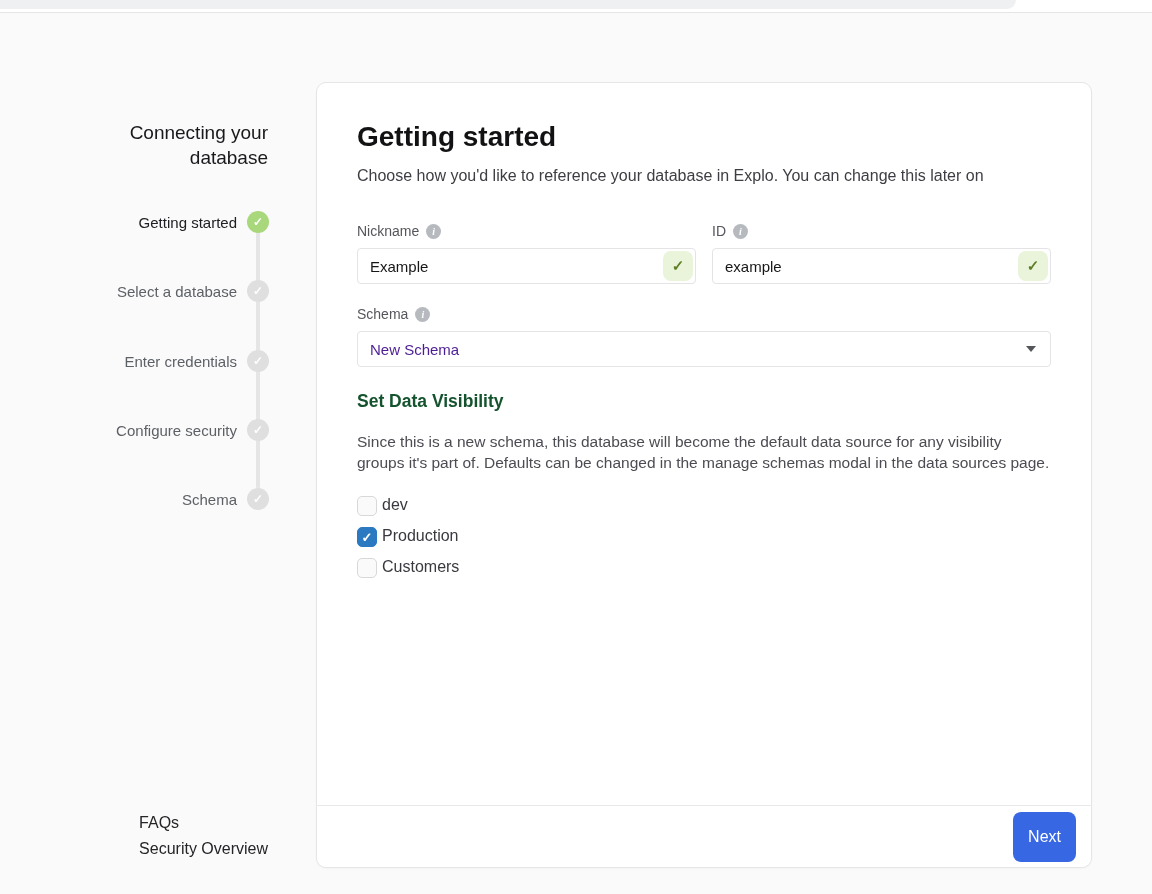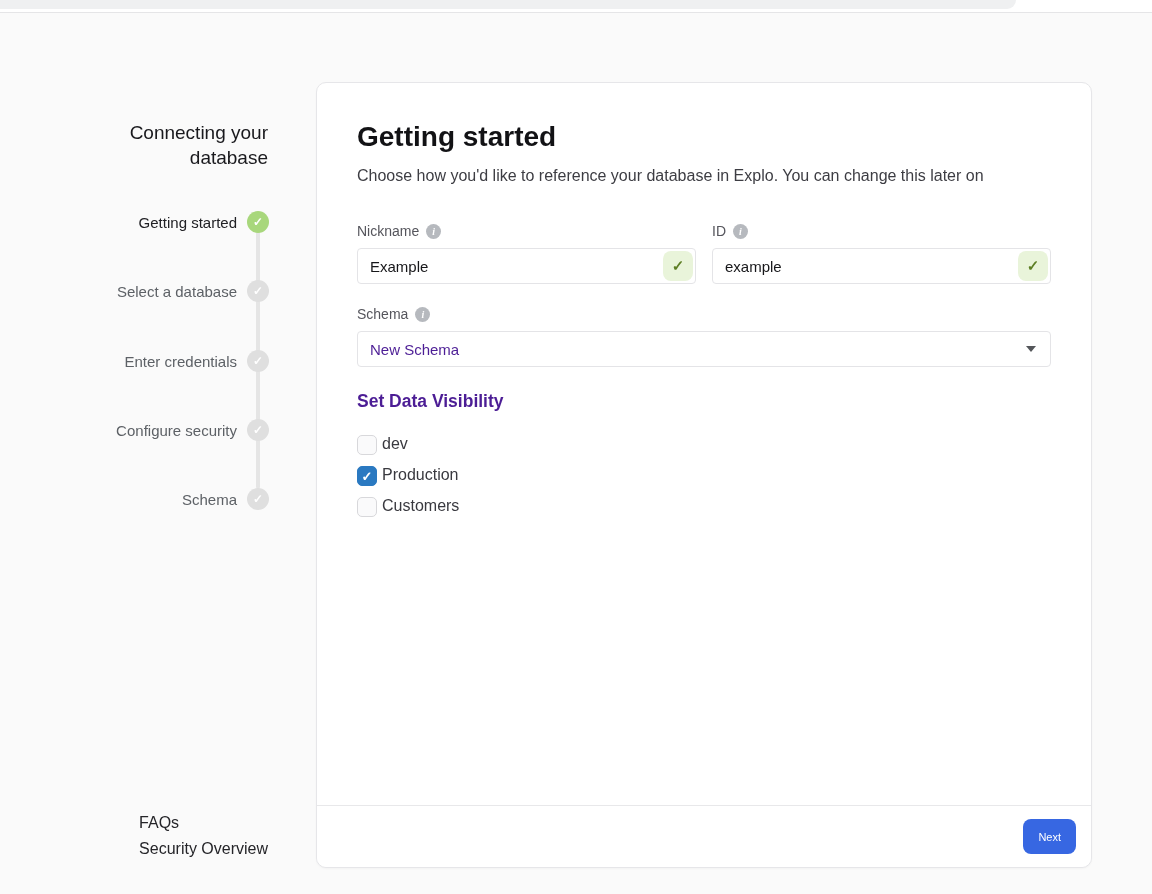--- a/index.html
+++ b/index.html
@@ -98,21 +98,21 @@
   .select-box {
     height: 36px; border: 1px solid #e4e4e7; border-radius: 4px; background: #fff;
     display: flex; align-items: center; justify-content: space-between;
     padding: 0 14px 0 12px; font-size: 15px; color: #4c1d95; cursor: pointer;
   }
   .caret-down {
     width: 0; height: 0; border-left: 5px solid transparent;
     border-right: 5px solid transparent; border-top: 6px solid #54565a;
   }
 
-  .section-heading { margin-top: 24px; font-size: 17.5px; font-weight: 600; color: #4c1d95; }
+  .section-heading { margin-top: 24px; font-size: 17.5px; font-weight: 600; color: #14532d; }
   .section-desc {
     margin-top: 19px; font-size: 15.5px; line-height: 21px; color: #4c4c53;
     max-width: 700px;
   }
 
   .checkbox-list { margin-top: 23px; display: flex; flex-direction: column; gap: 11px; }
   .checkbox-row { display: flex; align-items: flex-start; gap: 5px; cursor: pointer; }
   .checkbox {
     width: 20px; height: 20px; border-radius: 5px;
     border: 1px solid #d8d8db; background: #fafafb;
@@ -123,21 +123,21 @@
   .checkbox-label { font-size: 16px; color: #39393f; }
 
   .card-footer {
     position: absolute; left: 0; right: 0; bottom: 0; height: 62px;
     border-top: 1px solid #e8e8ea;
     display: flex; align-items: center; justify-content: flex-end;
     padding-right: 15px; border-radius: 0 0 10px 10px; background: #fff;
   }
   .next-button {
     background: #3767e2; color: #ffffff; border: none; border-radius: 8px;
-    height: 35px; padding: 0 15px; font-size: 11px;
+    height: 50px; padding: 0 15px; font-size: 16px;
     font-family: "Liberation Sans", sans-serif; cursor: pointer;
   }
 </style>
 </head>
 <body>
 
 <div class="chrome">
   <div class="chrome-tab"></div>
 </div>
 
@@ -206,20 +206,21 @@
         <span>Schema</span>
         <span class="info-icon">i</span>
       </div>
       <div class="select-box">
         <span>New Schema</span>
         <span class="caret-down"></span>
       </div>
     </div>
 
     <div class="section-heading">Set Data Visibility</div>
+    <div class="section-desc">Since this is a new schema, this database will become the default data source for any visibility groups it's part of. Defaults can be changed in the manage schemas modal in the data sources page.</div>
 
     <div class="checkbox-list">
       <div class="checkbox-row">
         <span class="checkbox">✓</span>
         <span class="checkbox-label">dev</span>
       </div>
       <div class="checkbox-row">
         <span class="checkbox checked">✓</span>
         <span class="checkbox-label">Production</span>
       </div>

